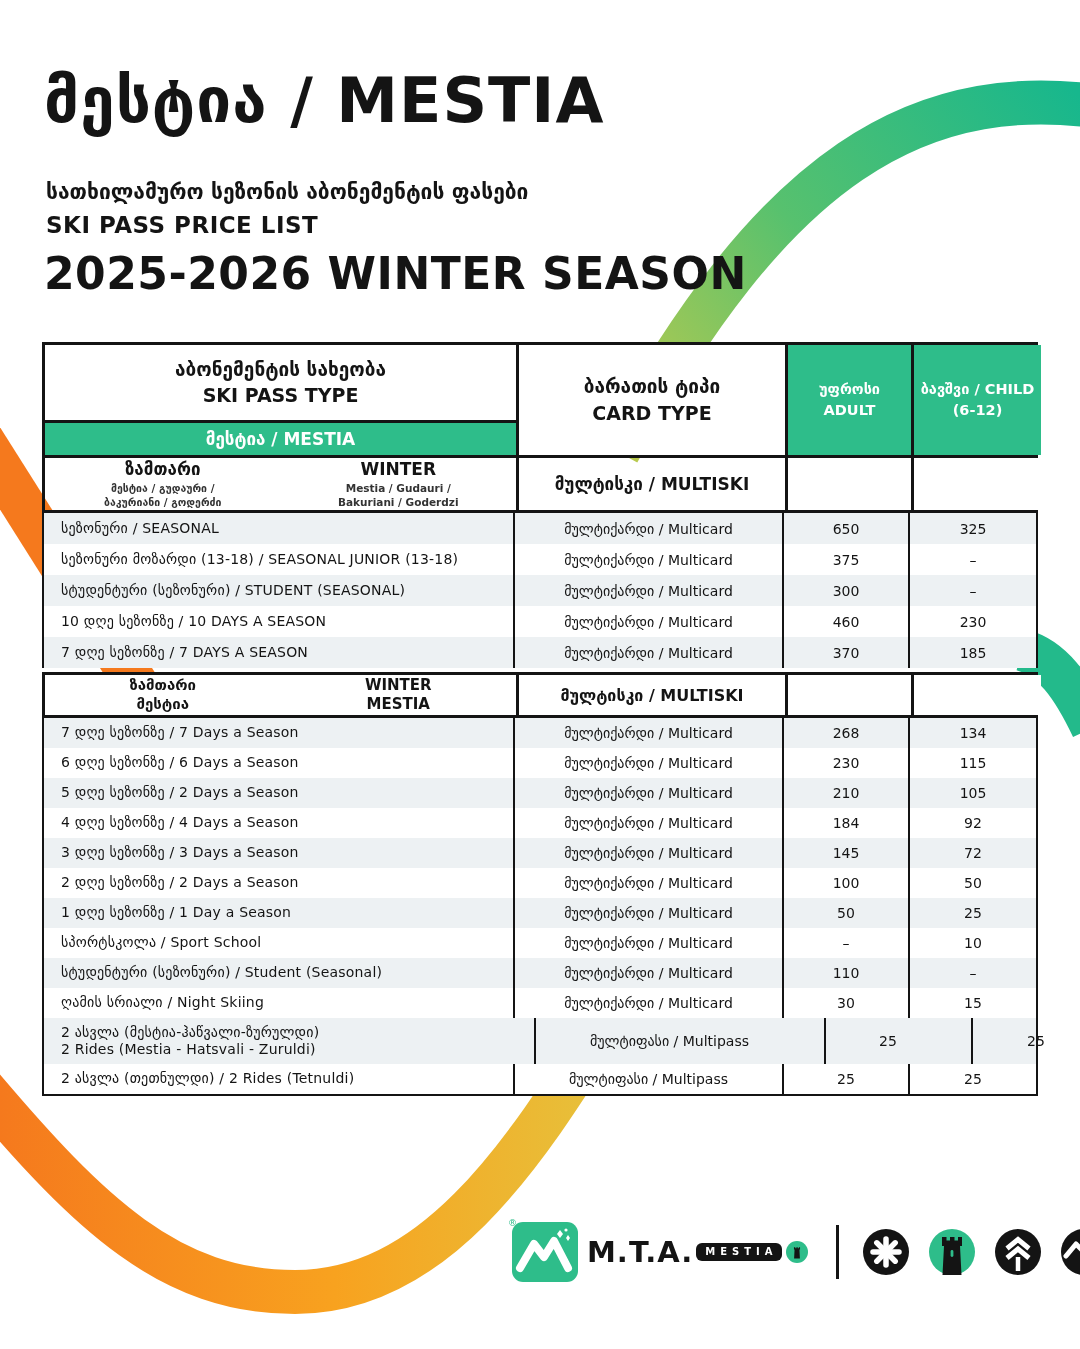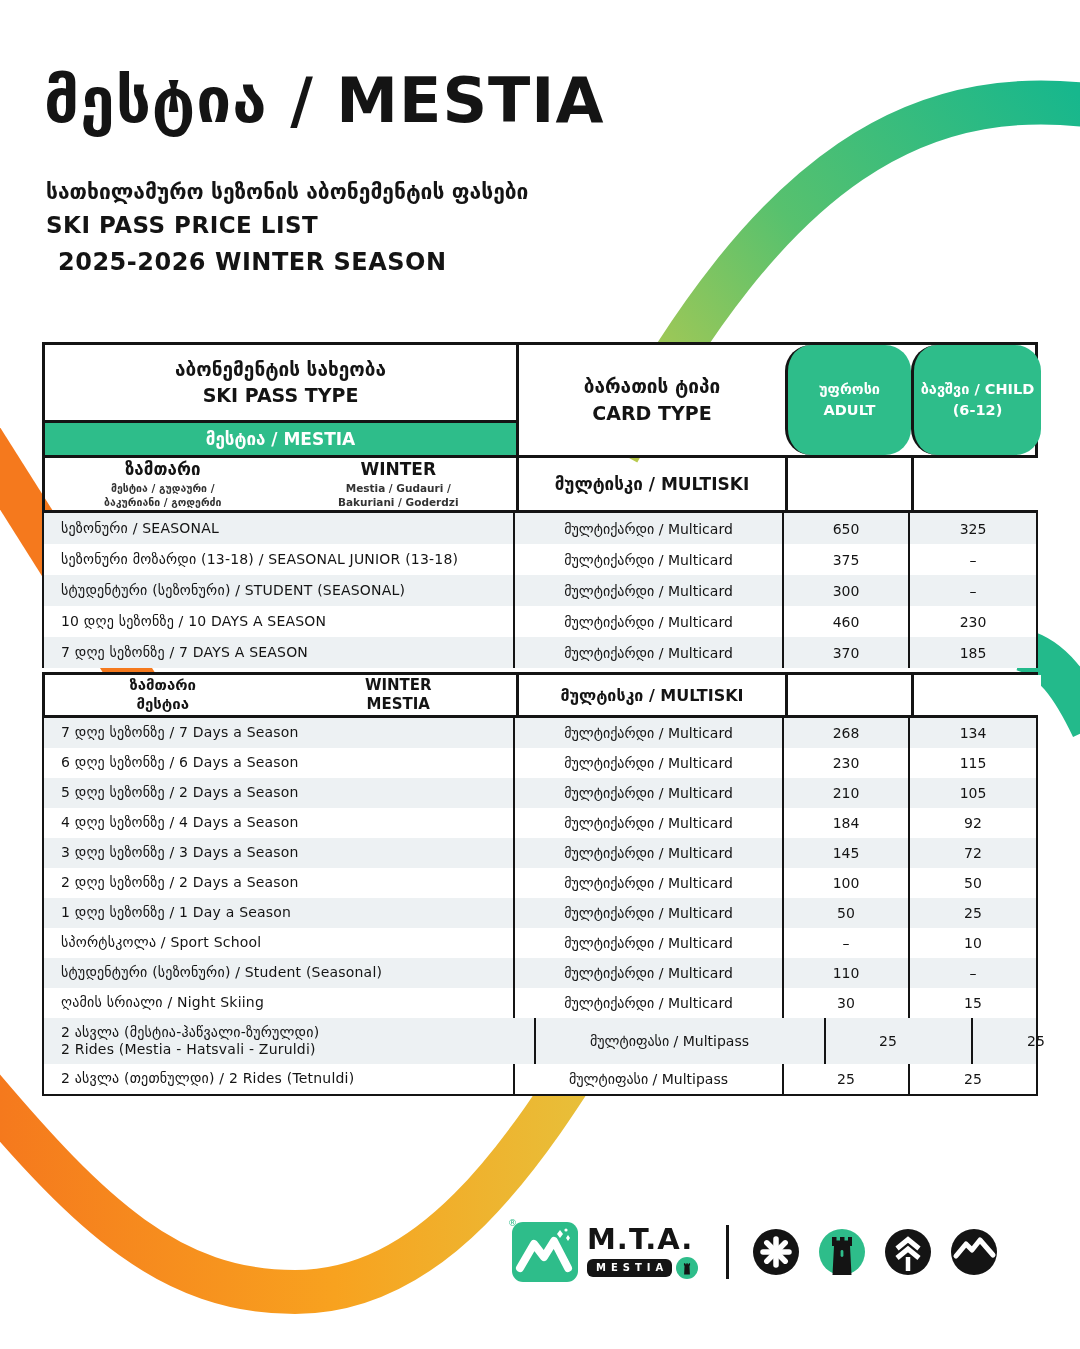--- a/index.html
+++ b/index.html
@@ -5,36 +5,36 @@
   html,body{margin:0;padding:0;}
   body{width:1080px;height:1349px;position:relative;background:#ffffff;overflow:hidden;
        font-family:"DejaVu Sans",sans-serif;color:#141414;}
   .deco{position:absolute;left:0;top:0;z-index:0;}
   .content{position:absolute;left:0;top:0;width:1080px;height:1349px;z-index:1;}
 
   
   .title{position:absolute;left:44px;top:70px;font-size:62px;font-weight:bold;letter-spacing:1px;line-height:1;}
   .subtitle-ka{position:absolute;left:46px;top:180px;font-size:21px;font-weight:bold;}
   .subtitle-en{position:absolute;left:46px;top:212px;font-size:23px;font-weight:bold;letter-spacing:.5px;}
-  .season{position:absolute;left:58px;top:248px;font-size:24px;font-weight:bold;letter-spacing:.5px;}
+  .season{position:absolute;left:44px;top:248px;font-size:44px;font-weight:bold;letter-spacing:.5px;}
 
   
   .table{position:absolute;left:42px;top:342px;width:996px;box-sizing:border-box;}
   .grid{display:grid;grid-template-columns:471px 269px 126px 130px;box-sizing:border-box;}
   .thead{border:3px solid #141414;border-bottom:0;background:#fff;}
   .thead,.thead *{box-sizing:border-box;}
   .h-left{grid-column:1;display:flex;flex-direction:column;}
   .h-type{height:75px;display:flex;flex-direction:column;align-items:center;justify-content:center;
           font-weight:bold;font-size:19px;line-height:1.35;background:#fff;}
   .h-band{height:35px;background:#2ebd8a;color:#fff;display:flex;align-items:center;justify-content:center;
           font-weight:bold;font-size:17px;border-top:3px solid #141414;}
   .h-card{grid-column:2;grid-row:1;border-left:3px solid #141414;display:flex;flex-direction:column;
           align-items:center;justify-content:center;font-weight:bold;font-size:19px;line-height:1.4;background:#fff;}
   .h-green{background:#2ebd8a;color:#fff;border-left:3px solid #141414;display:flex;flex-direction:column;
-           align-items:center;justify-content:center;font-weight:bold;font-size:14.5px;line-height:1.45;text-align:center;border-radius:26px;}
+           align-items:center;justify-content:center;font-weight:bold;font-size:14.5px;line-height:1.45;text-align:center;}
   .subrow{border:3px solid #141414;height:58px;}
   .subrow,.subrow *{box-sizing:border-box;}
   .s-season{grid-column:1;display:flex;}
   .s-half{width:50%;display:flex;flex-direction:column;align-items:center;justify-content:center;line-height:1.2;}
   .s-main{font-weight:bold;font-size:17px;}
   .s-sub{font-size:10.5px;font-weight:bold;color:#333;white-space:pre-line;text-align:center;line-height:1.35;margin-top:2px;}
   .s-card{border-left:3px solid #141414;display:flex;align-items:center;justify-content:center;
           font-weight:bold;font-size:17px;}
   .s-empty{border-left:3px solid #141414;background:#fff;}
 
@@ -54,21 +54,21 @@
   .s2-half{width:50%;display:flex;align-items:center;justify-content:center;font-weight:bold;font-size:15px;
            white-space:pre-line;text-align:center;line-height:1.3;}
   .s2-card{border-left:3px solid #141414;display:flex;align-items:center;justify-content:center;font-weight:bold;font-size:16px;}
   .s2-empty{border-left:3px solid #141414;background:#fff;}
 
   
   .footer{position:absolute;left:512px;top:1222px;display:flex;align-items:center;}
   .logo{display:flex;align-items:center;gap:9px;}
   .logo-sq{position:relative;width:66px;height:60px;background:#2ebd8a;border-radius:11px;flex:0 0 auto;}
   .reg{position:absolute;left:-4px;top:-4px;font-size:9px;color:#2ebd8a;}
-  .logo-txt{display:flex;flex-direction:column;gap:3px;}
+  .logo-txt{display:flex;flex-direction:row;gap:3px;}
   .logo-title{font-size:29px;font-weight:bold;letter-spacing:1px;line-height:1;}
   .badge-row{display:flex;align-items:center;gap:4px;}
   .logo-badge{background:#141414;color:#fff;border-radius:6px;font-size:10px;font-weight:bold;
               letter-spacing:5px;padding:4px 4px 4px 9px;line-height:1;}
   .badge-circ{width:22px;height:22px;border-radius:50%;background:#2ebd8a;display:flex;align-items:center;justify-content:center;}
   .divider{width:3px;height:54px;background:#141414;margin:0 24px 0 28px;}
   .icons{display:flex;align-items:center;gap:20px;}
   .cicon{width:46px;height:46px;flex:0 0 auto;}
 </style>
 </head>

